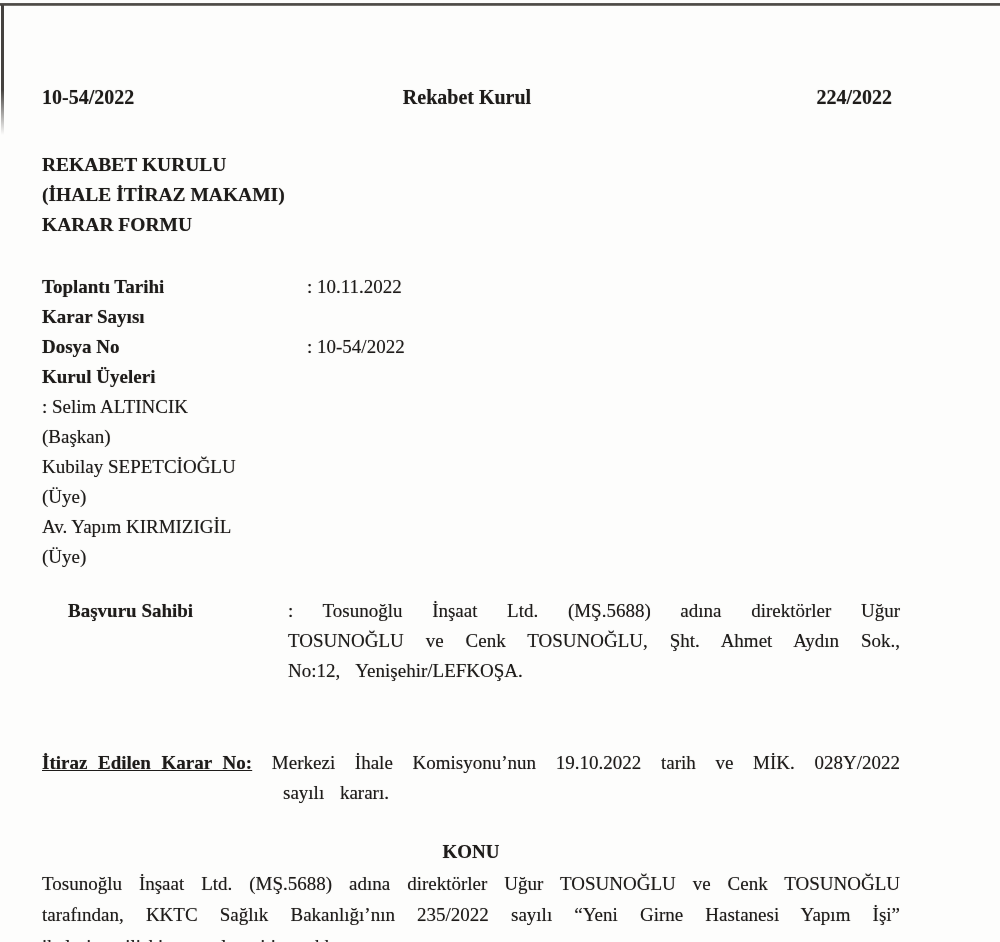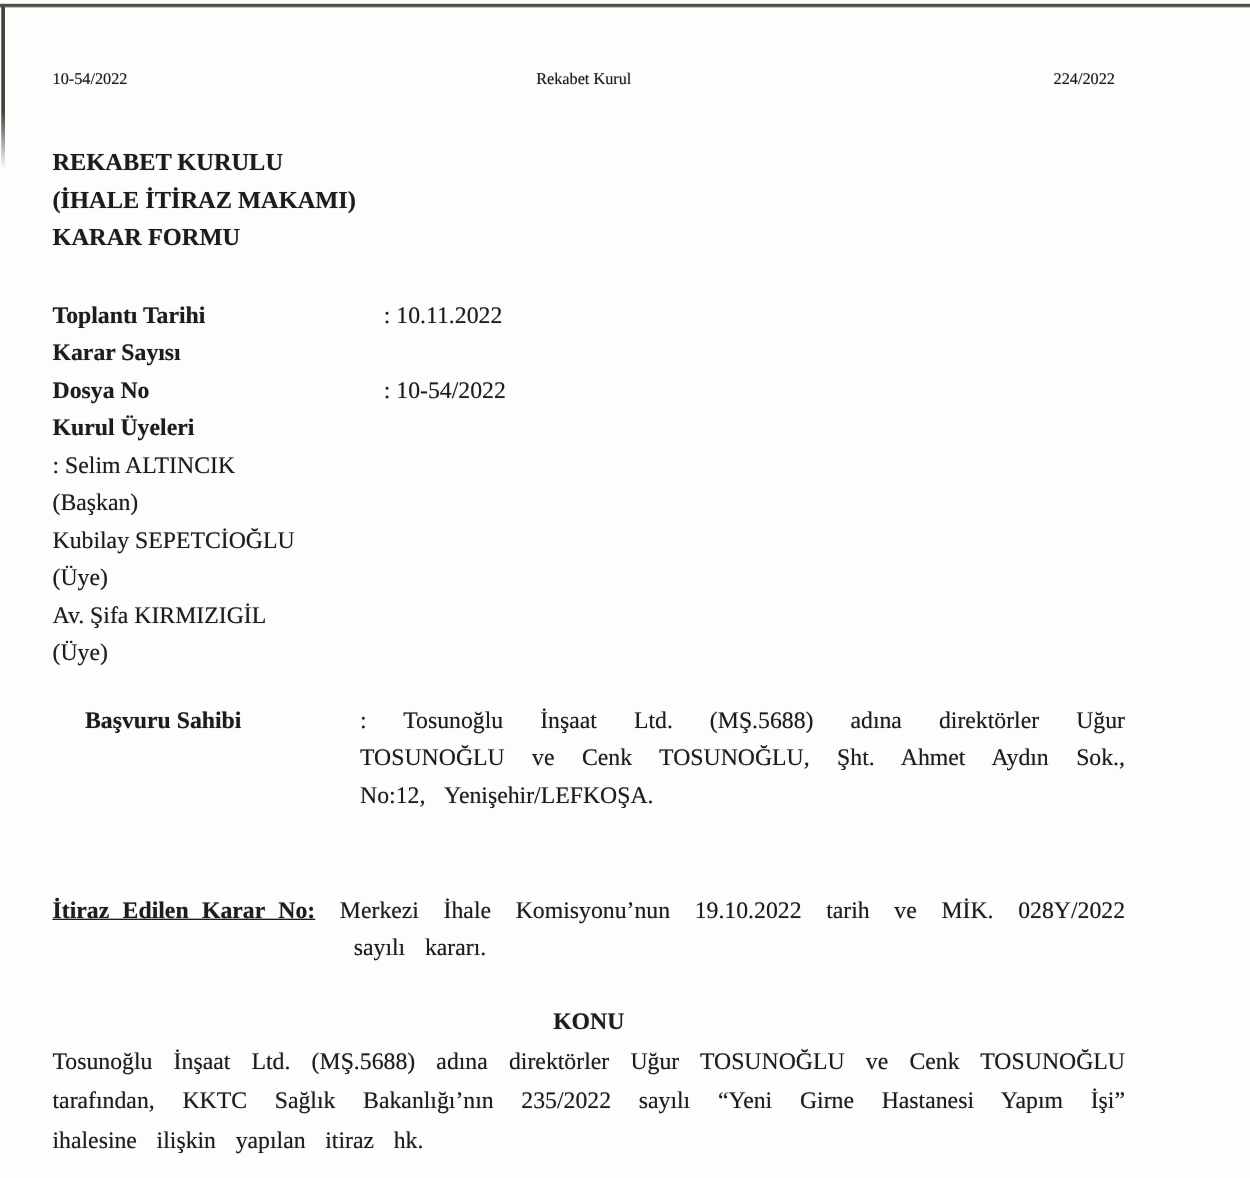--- a/index.html
+++ b/index.html
@@ -24,22 +24,23 @@
     background: linear-gradient(to bottom, #45423f 0%, #45423f 65%, rgba(69,66,63,0) 100%);
   }
   .content {
     position: absolute; left: 42px; top: 0;
     width: 858px;
     font-size: 19px;
     line-height: 30px;
   }
   .header-row {
     display: flex;
-    margin-top: 48px;
-    font-size: 13px;
+    margin-top: 82px;
+    font-size: 20px;
+    font-weight: bold;
   }
   .header-row .h-left   { flex: 1; text-align: left; }
   .header-row .h-center { flex: 1; text-align: center; }
   .header-row .h-right  { flex: 1; text-align: right; padding-right: 8px; }
   .title-block {
     margin-top: 38px;
     font-weight: bold;
     font-size: 19.5px;
     line-height: 30px;
   }
@@ -117,21 +118,21 @@
         <span class="m-name">: Selim ALTINCIK</span>
         <span class="m-role">(Başkan)</span>
       </div>
       <div class="member-row">
         <span class="m-label"></span>
         <span class="m-name">Kubilay SEPETCİOĞLU</span>
         <span class="m-role">(Üye)</span>
       </div>
       <div class="member-row">
         <span class="m-label"></span>
-        <span class="m-name">Av. Şifa KIRMIZIGİL</span>
+        <span class="m-name">Av. Yapım KIRMIZIGİL</span>
         <span class="m-role">(Üye)</span>
       </div>
     </div>
 
     <div class="labelled-par applicant-block">
       <span class="p-label">Başvuru Sahibi</span>
       <span class="p-text">: Tosunoğlu İnşaat Ltd. (MŞ.5688) adına direktörler Uğur TOSUNOĞLU ve Cenk TOSUNOĞLU, Şht. Ahmet Aydın Sok., No:12, Yenişehir/LEFKOŞA.</span>
     </div>
 
 

